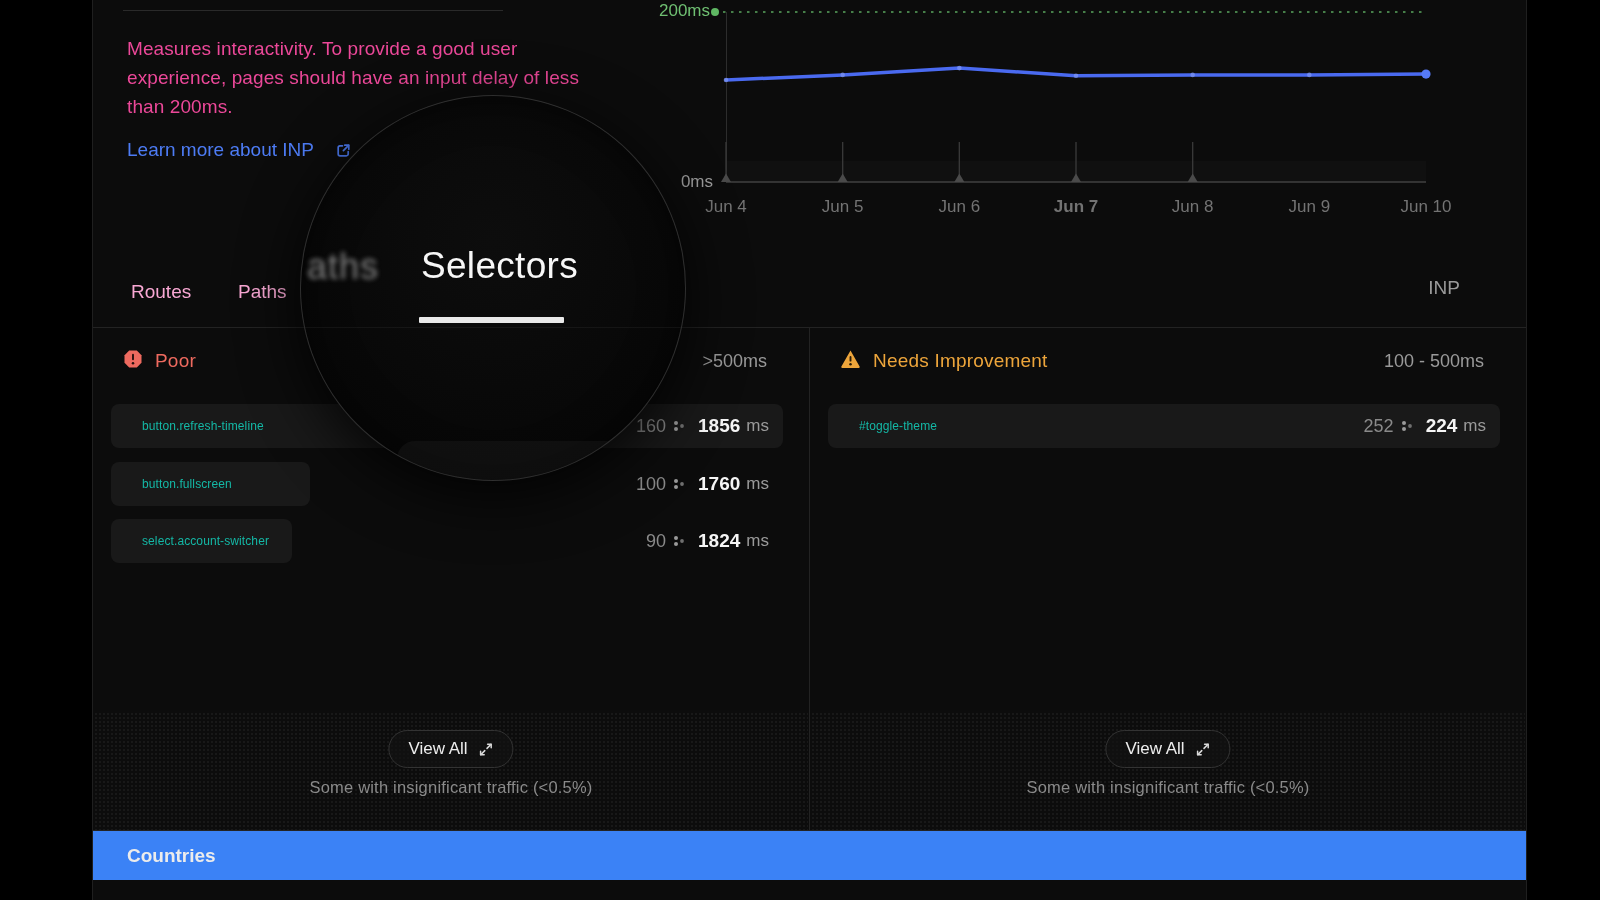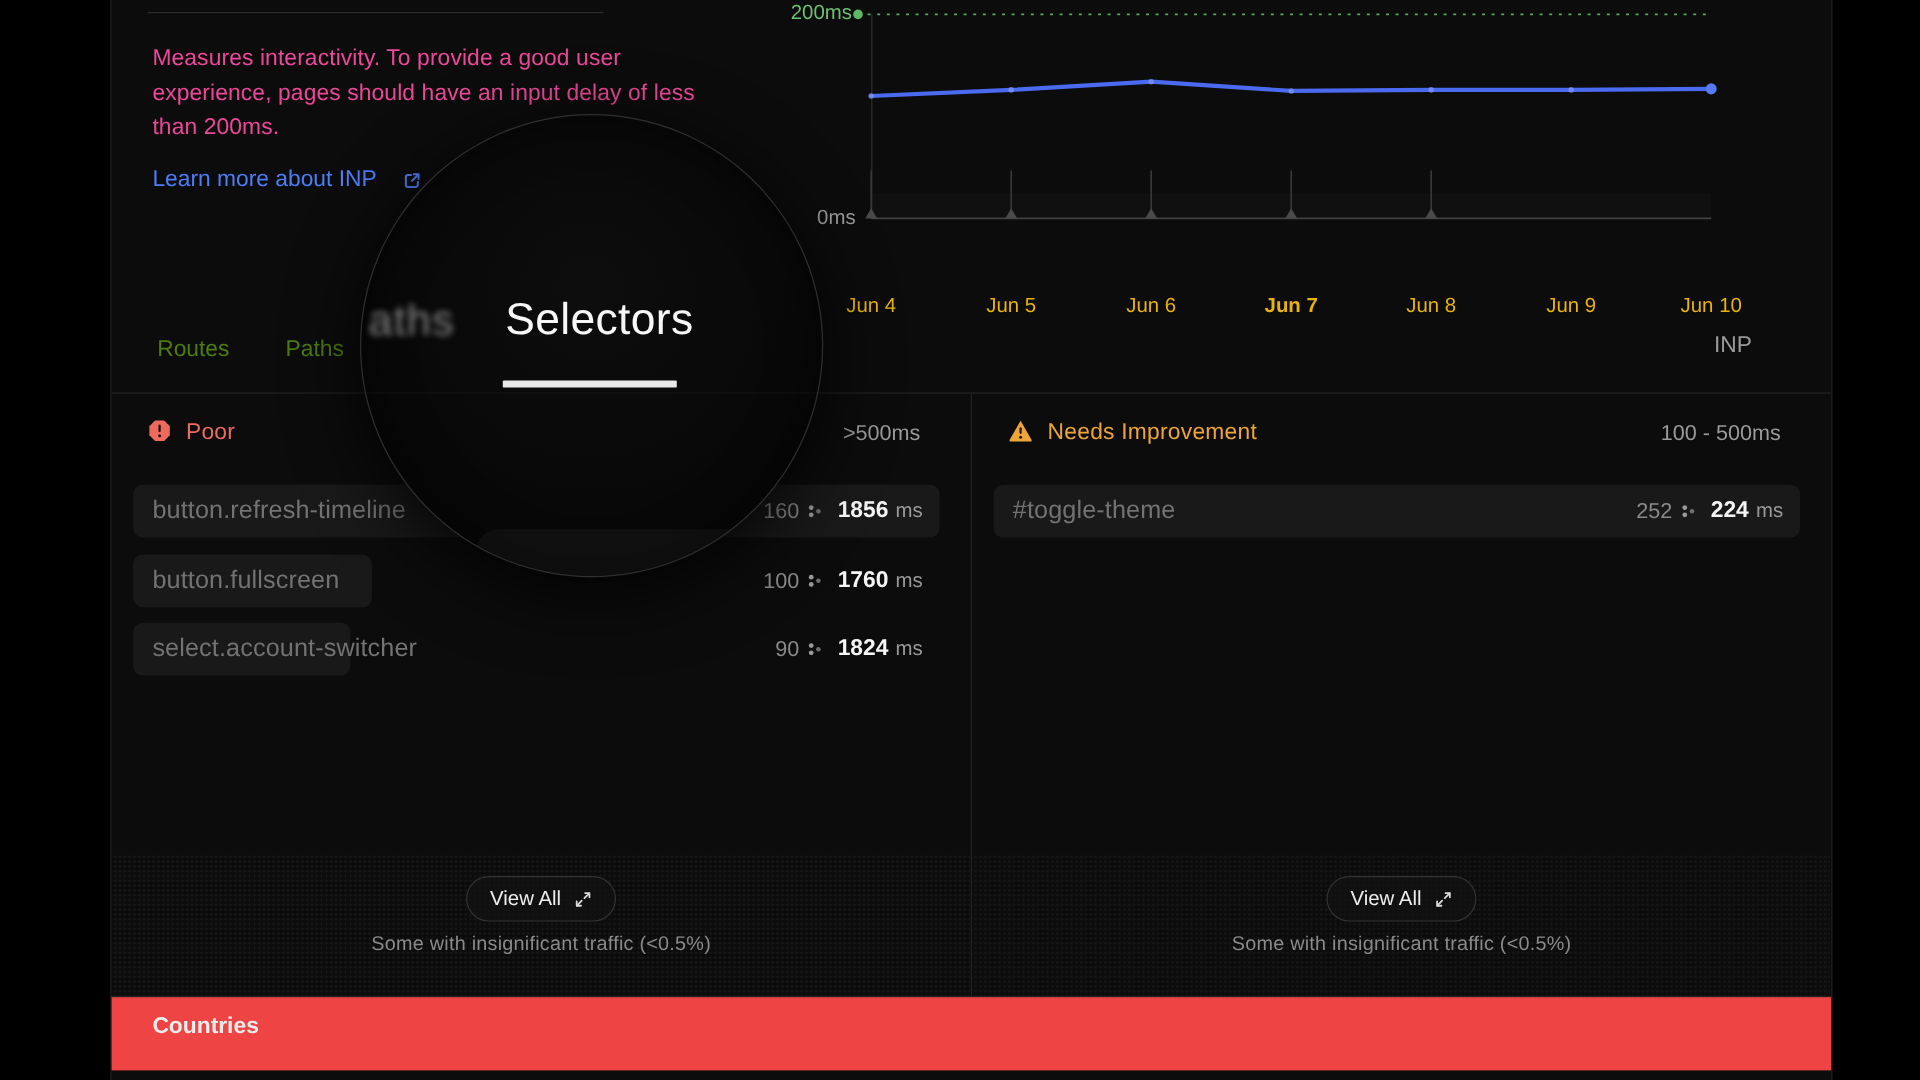--- a/index.html
+++ b/index.html
@@ -18,25 +18,25 @@
   .inp-link { position:absolute; left:34px; top:139px; display:flex; align-items:center; gap:20px;
               font-size:19px; color:#4d7cf5; cursor:pointer; text-decoration:none; }
   .inp-link svg { display:block; }
 
   
   .chart { position:absolute; left:633px; top:11px; width:700px; height:172px; }
   .chart svg { overflow:visible; display:block; }
   .ylab-top { position:absolute; right:calc(100% + 16px); top:-10px; font-size:17px; color:#6fbf72; white-space:nowrap; }
   .ylab-bottom { position:absolute; right:calc(100% + 13px); bottom:-9px; font-size:17px; color:#9a9a9a; white-space:nowrap; }
   .x-labels { position:absolute; left:633px; top:197px; width:700px; height:24px; }
-  .x-labels span { position:absolute; transform:translateX(-50%); font-size:17px; color:#eab308; white-space:nowrap;margin-top:48px; }
+  .x-labels span { position:absolute; transform:translateX(-50%); font-size:17px; color:#737373; white-space:nowrap; }
 
   
   .tabs { position:absolute; left:0; top:265px; width:100%; height:63px; border-bottom:1px solid #232323; }
-  .tab { position:absolute; top:12px; font-size:19px; color:#4d7c0f; cursor:pointer; padding:4px 2px; }
+  .tab { position:absolute; top:12px; font-size:19px; color:#f9a8d4; cursor:pointer; padding:4px 2px; }
   .tab.active { color:#f2f2f2; }
   .tab.active::after { content:""; position:absolute; left:0; right:0; bottom:-31px; height:3px; background:#e8e8e8; }
   .tab-routes { left:36px; }
   .tab-paths { left:143px; }
   .tab-selectors { left:226px; }
   .tabs-right { position:absolute; right:66px; top:12px; font-size:19px; color:#9a9a9a; }
 
   
   .panels { position:absolute; left:0; top:328px; width:100%; height:502px; display:flex; }
   .panel { position:relative; width:717px; height:100%; }
@@ -45,41 +45,41 @@
   .panel-header { position:absolute; left:30px; right:42px; top:20px; height:26px; display:flex; align-items:center; gap:12px; }
   .panel-title { font-size:19px; font-weight:500; letter-spacing:.2px; }
   .panel-title.poor { color:#ee6a5f; }
   .panel-title.ni { color:#eda53b; }
   .panel-range { margin-left:auto; font-size:18px; color:#9a9a9a; }
 
   .rows { position:absolute; left:18px; right:26px; top:0; height:100%; }
   .row { position:absolute; left:0; right:0; height:44px; cursor:pointer; }
   .row-bar { position:absolute; left:0; top:0; bottom:0; background:#191919; border-radius:8px; }
   .row-content { position:absolute; inset:0; display:flex; align-items:center; padding:0 14px 0 16px; }
-  .row-label { font-size:21px; color:#737373; letter-spacing:.1px; }
+  .row-label { font-size:12px; color:#14b8a6; letter-spacing:.1px;margin-left:15px; }
   .row-right { margin-left:auto; display:flex; align-items:center; }
   .row-samples { font-size:18px; color:#8a8a8a; margin-right:7px; }
   .dots-icon { margin-right:13px; display:block; }
   .row-value { font-size:19px; font-weight:700; color:#f5f5f5; }
   .row-unit { font-size:17px; color:#9a9a9a; margin-left:6px; }
   .r1 { top:76px; } .r2 { top:134px; } .r3 { top:191px; }
 
   .panel-footer-pattern { position:absolute; left:1px; right:1px; top:384px; height:118px;
       background-image:radial-gradient(rgba(255,255,255,0.05) 0.8px, transparent 1px);
       background-size:4px 4px; }
   .view-all { position:absolute; top:402px; left:50%; transform:translateX(-50%);
       height:38px; display:flex; align-items:center; gap:11px; padding:0 19px;
       background:rgba(18,18,18,.7); border:1px solid #333; border-radius:999px;
       font-size:17px; color:#ededed; cursor:pointer; }
   .view-all svg { display:block; }
   .footnote { position:absolute; top:450px; left:0; right:0; text-align:center;
       font-size:16.5px; color:#8a8a8a; letter-spacing:.2px; }
 
   
-  .bottom-section { position:absolute; left:0; top:830px; width:100%; height:62px; border-top:1px solid #232323; background:#ef4444; }
+  .bottom-section { position:absolute; left:0; top:830px; width:100%; height:50px; border-top:1px solid #232323; background:#3b82f6; }
   .bottom-heading { position:absolute; left:34px; top:14px; font-size:19px; font-weight:700; color:#ececec; }
 
   
   .lens { position:absolute; left:300px; top:95px; width:386px; height:386px; border-radius:50%;
       background:radial-gradient(circle at 50% 38%, #0d0d0d 0%, #070707 72%, #050505 100%);
       border:1px solid rgba(255,255,255,0.16);
       box-shadow:0 14px 60px rgba(0,0,0,0.85), inset 0 0 40px rgba(0,0,0,0.6);
       overflow:hidden; z-index:50; }
   .lens-fragment { position:absolute; left:6px; top:150px; font-size:36px; color:#9a9a9a;
       filter:blur(2.5px); opacity:.85; letter-spacing:1px; }

